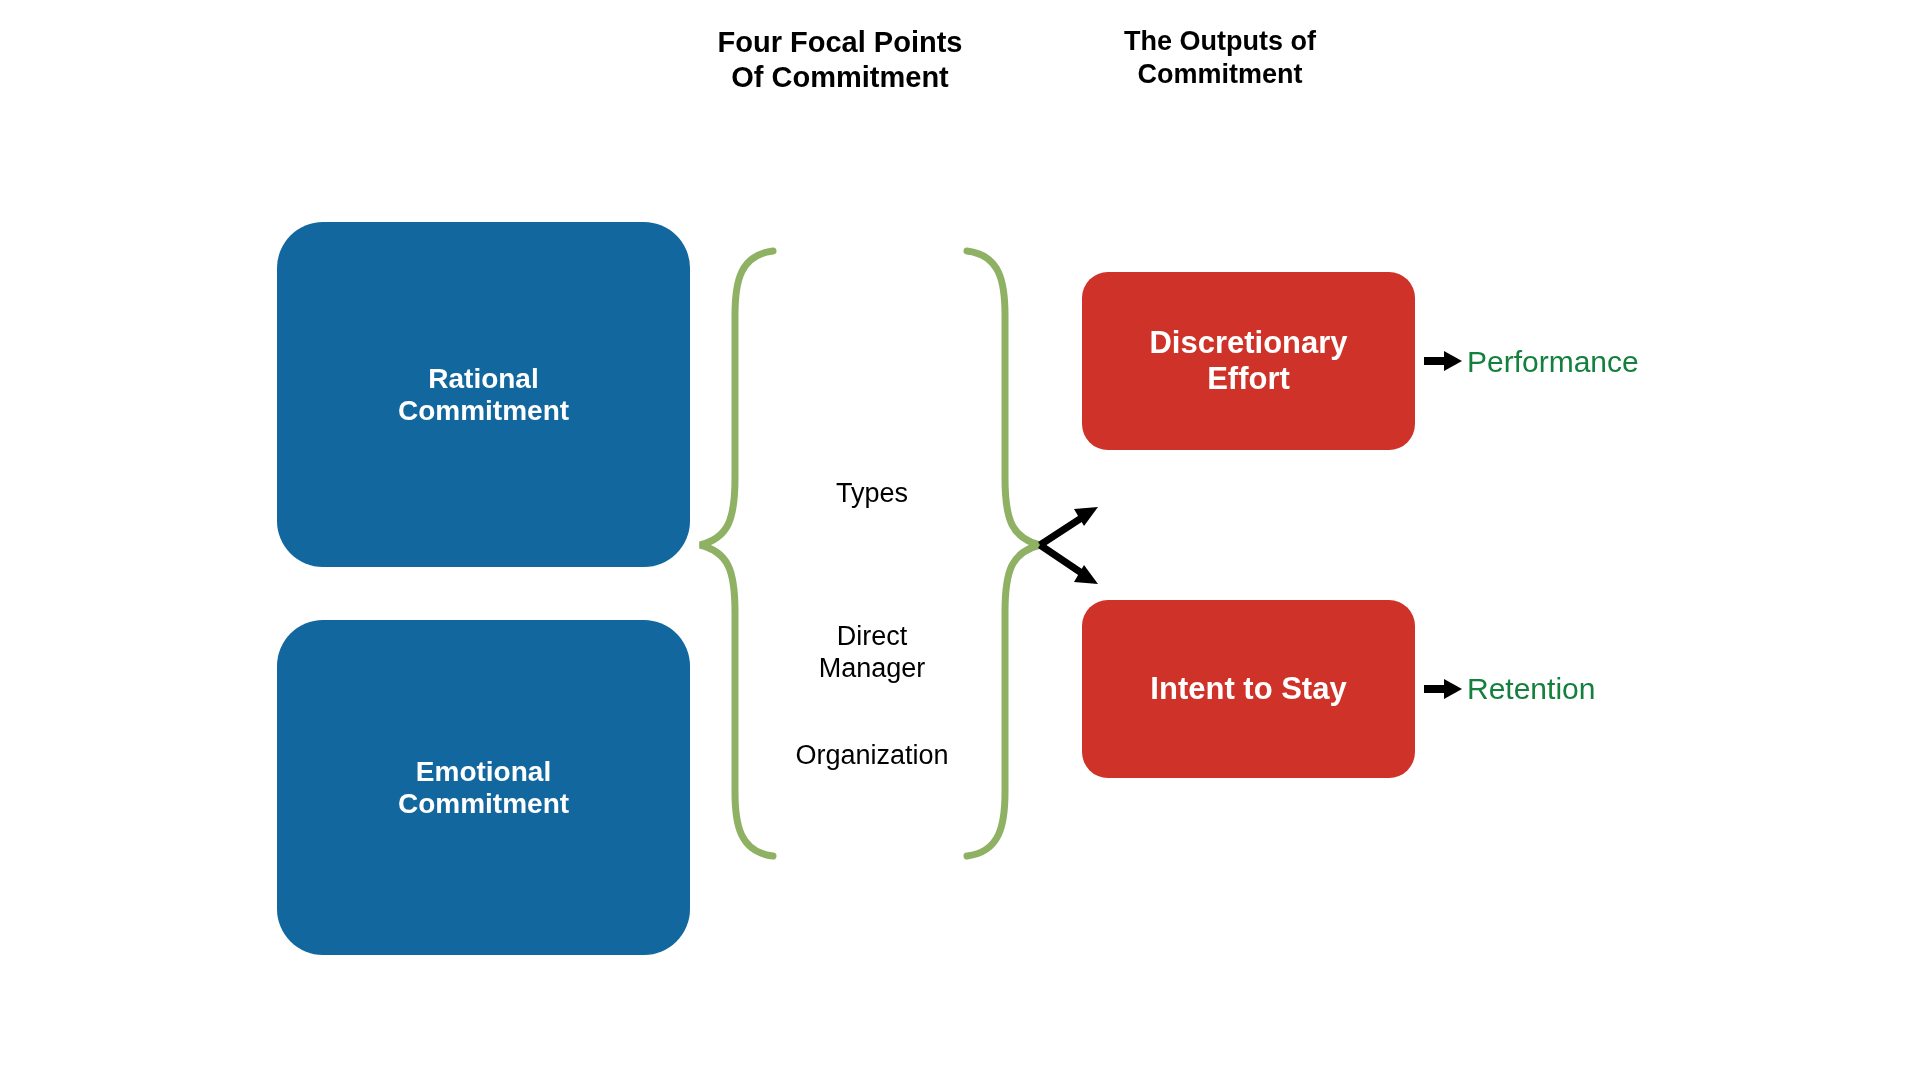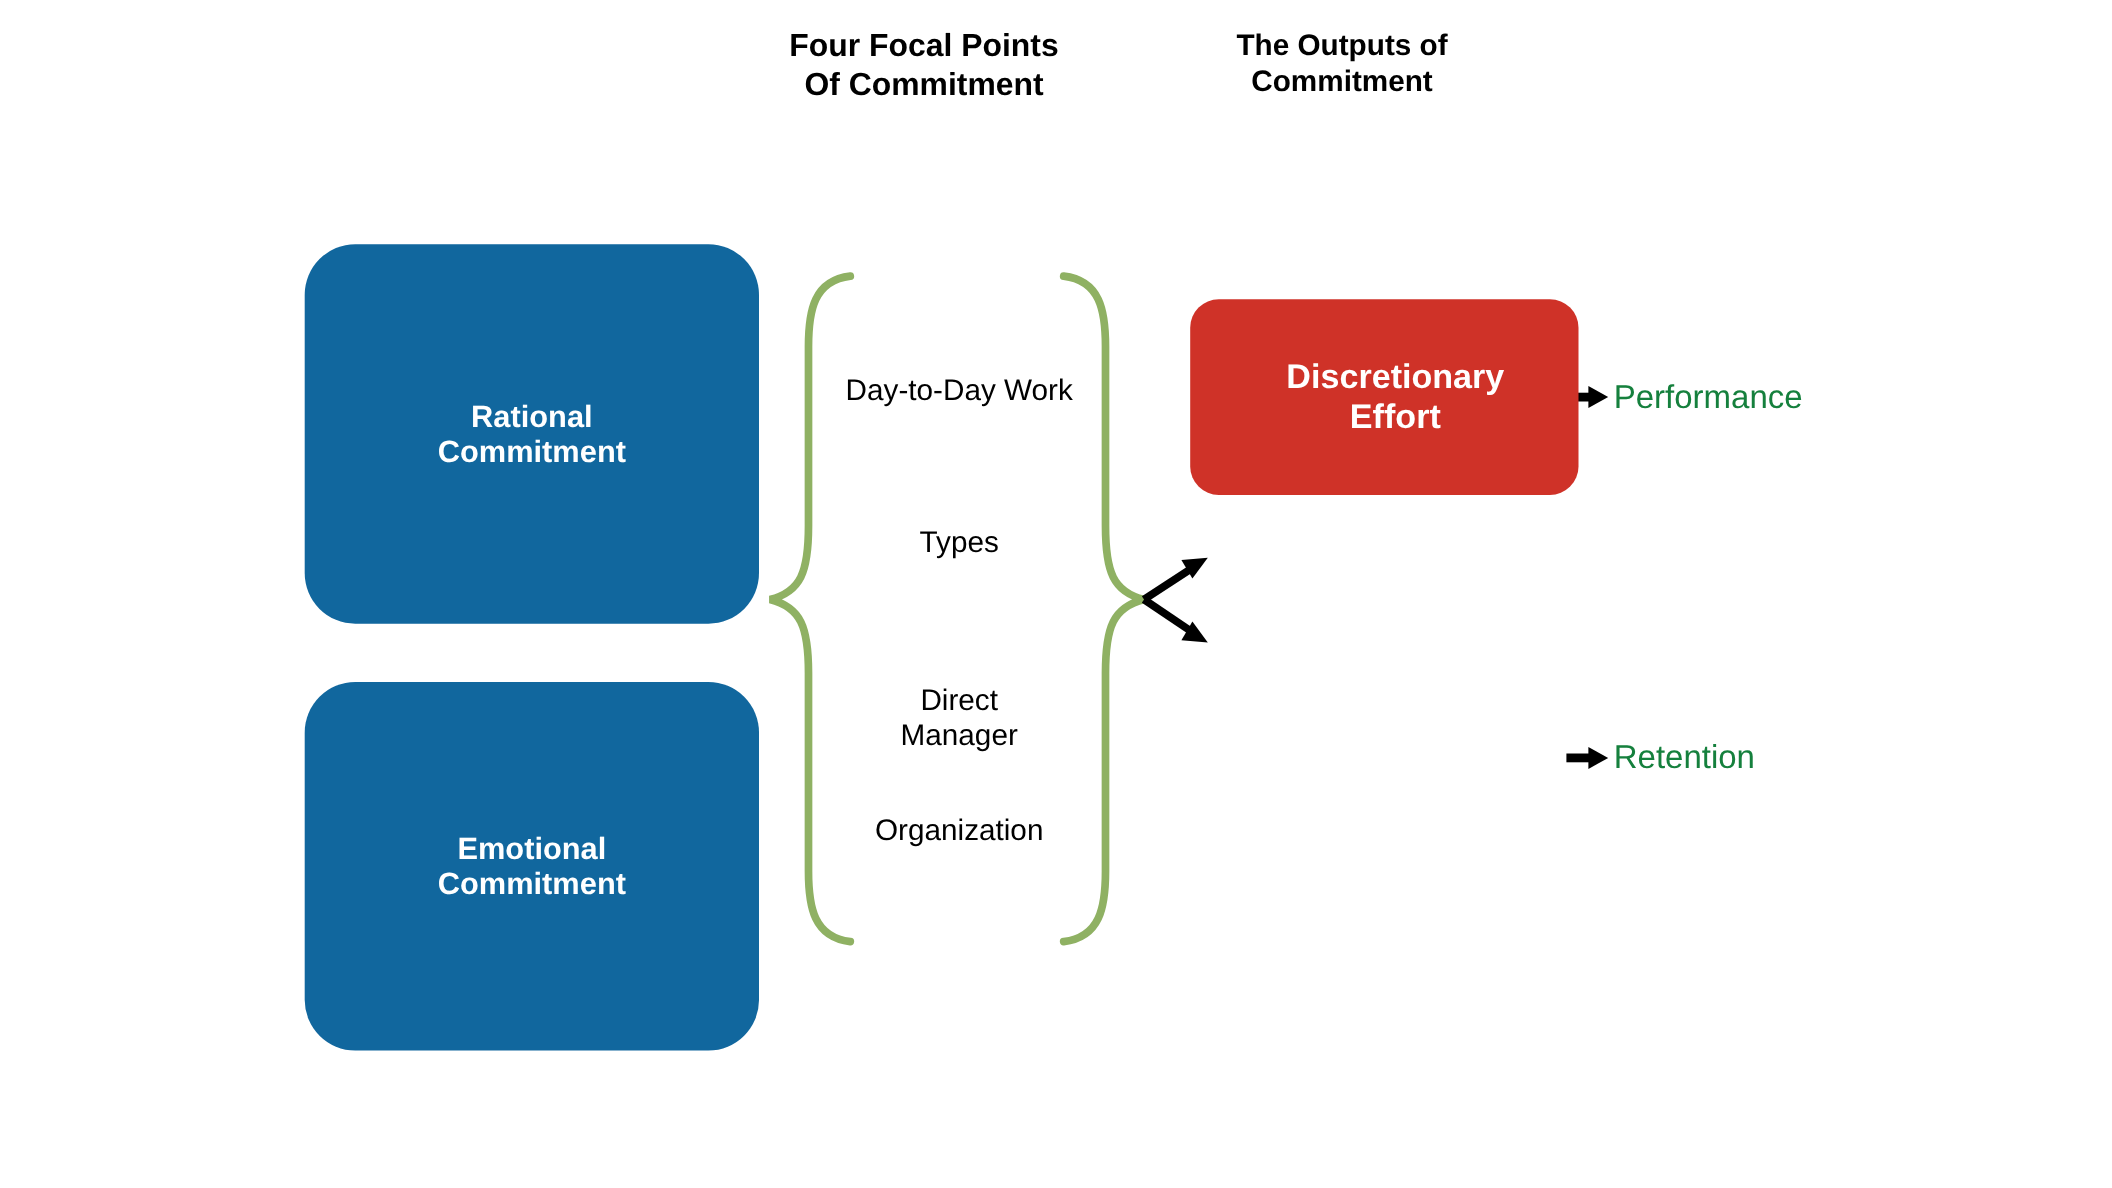--- a/index.html
+++ b/index.html
@@ -116,21 +116,20 @@
     font-size: 31px;
     font-weight: bold;
     line-height: 1.16;
     white-space: pre-line;
   }
   #box-discretionary {
     left: 1082px;
     top: 272px;
     width: 333px;
     height: 178px;
-    padding-left: 20px;
   }
   #box-intent {
     left: 1082px;
     top: 600px;
     width: 333px;
     height: 178px;
   }
 
   
   .outcome-label {
@@ -199,30 +198,30 @@
       <line x1="1424" y1="361" x2="1448" y2="361" stroke="#000000" stroke-width="8"></line>
       <polygon points="1462,361 1444,351 1444,371" fill="#000000"></polygon>
     </g>
 
     <g>
       <line x1="1424" y1="689" x2="1448" y2="689" stroke="#000000" stroke-width="8"></line>
       <polygon points="1462,689 1444,679 1444,699" fill="#000000"></polygon>
     </g>
   </svg>
 
-  <div class="focal-label" id="focal-0">Day-to-Day Work</div>
 
   <div class="focal-label" id="focal-1">Types</div>
 
   <div class="focal-label" id="focal-2">Direct
 Manager</div>
 
   <div class="focal-label" id="focal-3">Organization</div>
 
   <div class="red-box" id="box-discretionary">Discretionary
 Effort</div>
 
+  <div class="red-box" id="box-intent">Intent to Stay</div>
 
   <div class="outcome-label" id="outcome-performance">Performance</div>
 
   <div class="outcome-label" id="outcome-retention">Retention</div>
 
 </div>
 
 </body></html>

